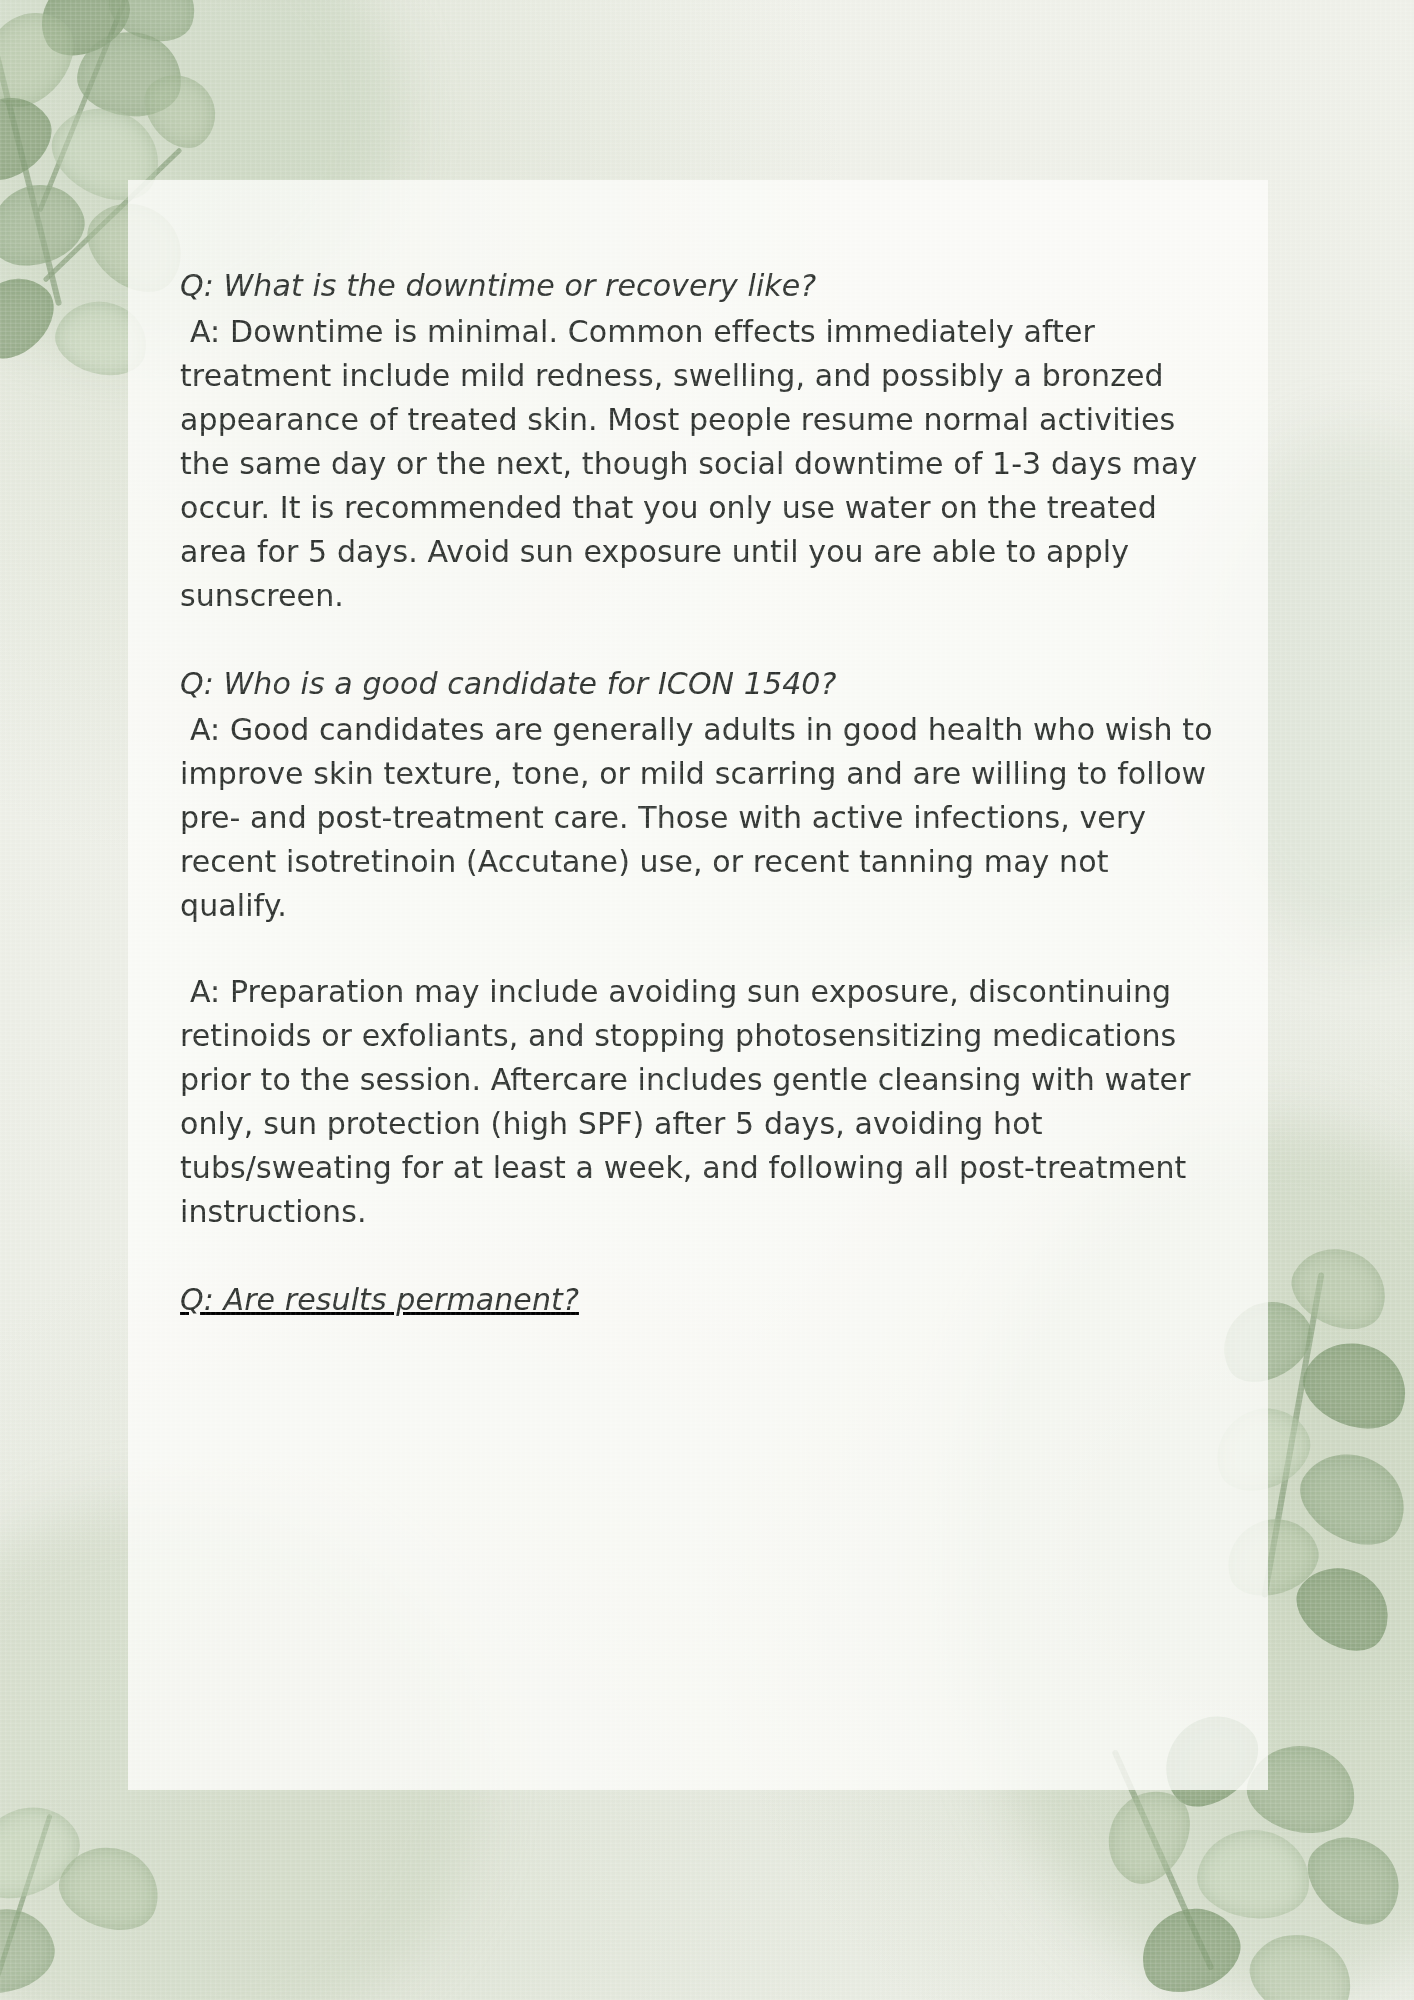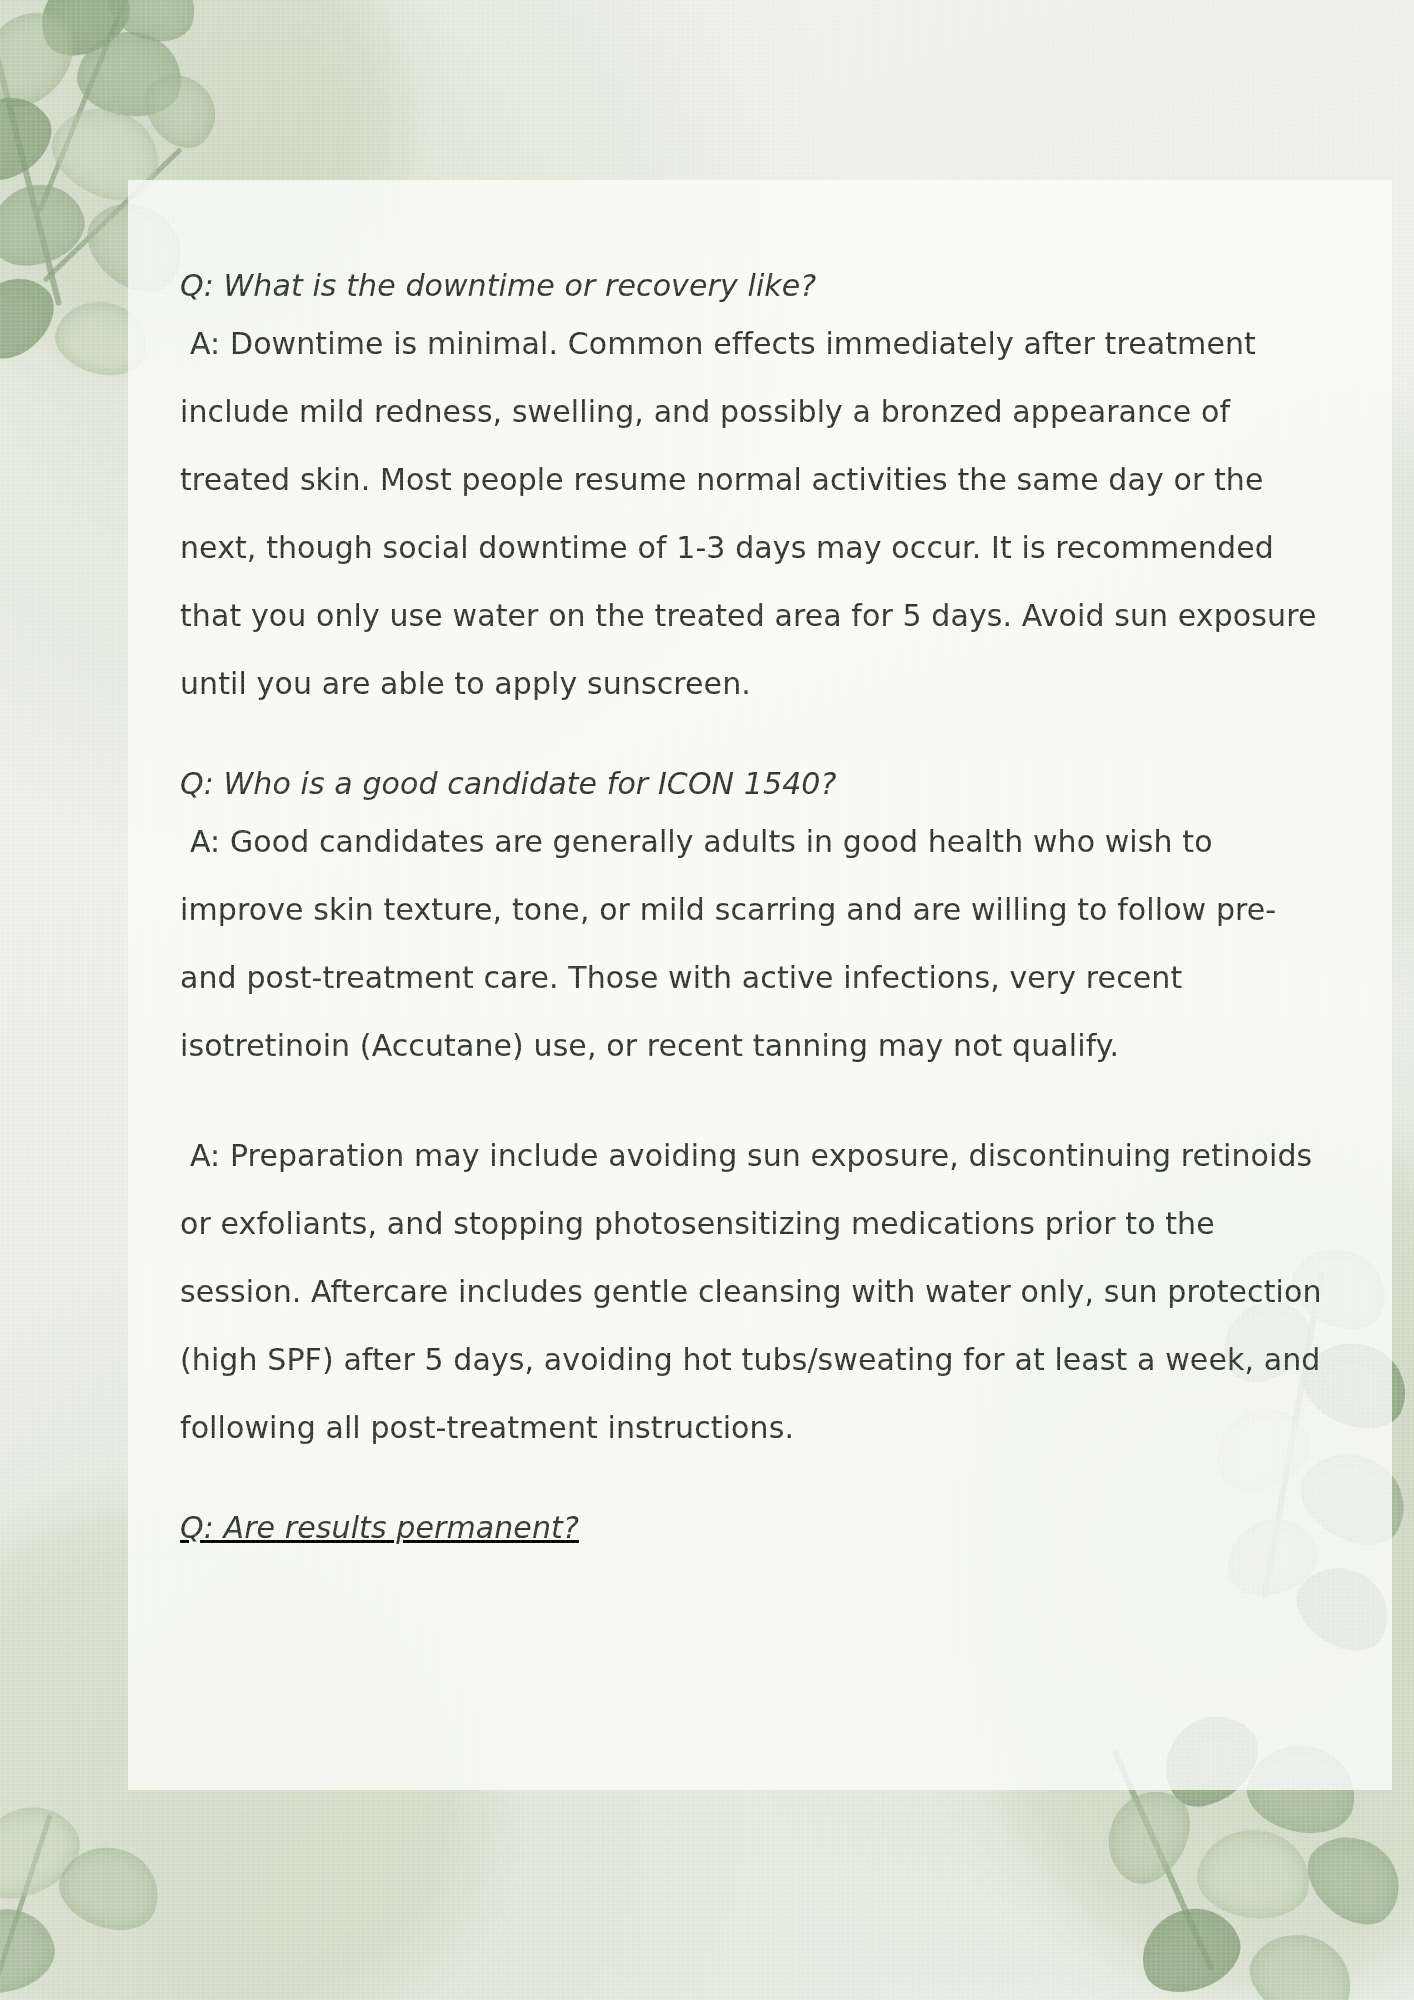--- a/index.html
+++ b/index.html
@@ -34,21 +34,21 @@
     opacity: 0.55;
     background-image:
       repeating-linear-gradient(0deg, rgba(255,255,255,0.25) 0px, rgba(255,255,255,0) 2px, rgba(0,0,0,0.012) 3px, rgba(255,255,255,0) 4px),
       repeating-linear-gradient(90deg, rgba(255,255,255,0.20) 0px, rgba(255,255,255,0) 2px, rgba(0,0,0,0.010) 3px, rgba(255,255,255,0) 5px);
   }
 
   .card {
     position: absolute;
     left: 128px;
     top: 180px;
-    width: 1264px;
+    width: 1140px;
     height: 1610px;
     background: rgba(252, 252, 250, 0.80);
   }
 
   .card-inner {
     position: absolute;
     left: 52px;
     top: 82px;
     right: 52px;
   }
@@ -61,21 +61,21 @@
   .q {
     font-style: italic;
     font-size: 30px;
     line-height: 48px;
     color: #2f3330;
     letter-spacing: 0.1px;
   }
 
   .a {
     font-size: 30px;
-    line-height: 68px;
+    line-height: 44px;
     color: #2f3330;
     letter-spacing: 0.1px;
     text-indent: 10px;
   }
 
   
   .sprig { position: absolute; pointer-events: none; }
 
   .leaf {
     position: absolute;

